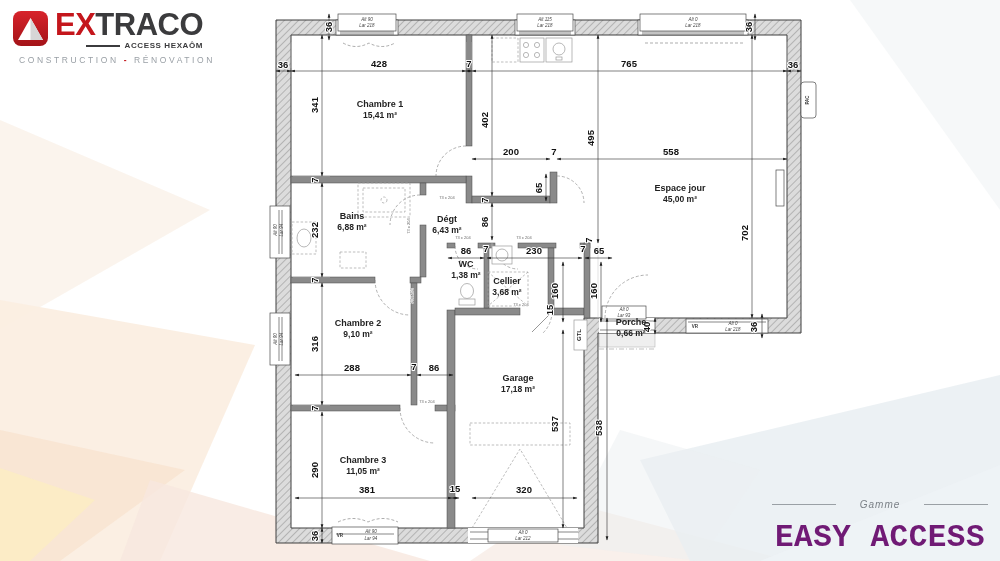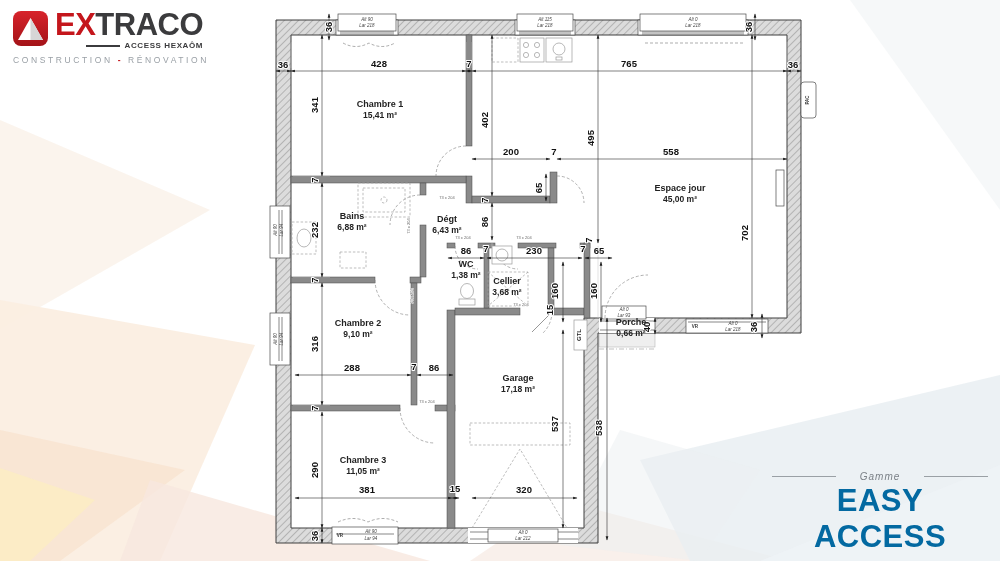--- a/index.html
+++ b/index.html
@@ -7,29 +7,29 @@
          font-family:"Liberation Sans",sans-serif;}
   .stage svg.plan{position:absolute;left:0;top:0;}
 
   
   .logo{position:absolute;left:12px;top:10px;display:flex;align-items:flex-start;gap:6px;justify-content:center;}
   .logo-word{font-size:31px;font-weight:800;letter-spacing:-.5px;line-height:30px;color:#3b3b3d;}
   .logo-word .red{color:#c4161c;}
   .logo-group{display:flex;align-items:center;justify-content:flex-end;gap:5px;margin-top:1px;}
   .logo-group .gline{width:34px;height:2px;background:#3b3b3d;}
   .logo-group .gtxt{font-size:8px;font-weight:700;letter-spacing:.6px;color:#3b3b3d;}
-  .tagline{position:absolute;left:13px;top:55px;font-size:8.5px;letter-spacing:2.6px;color:#9aa0a6;font-weight:500;}
+  .tagline{position:absolute;left:19px;top:55px;font-size:8.5px;letter-spacing:2.6px;color:#9aa0a6;font-weight:500;}
   .tagline .red{color:#c4161c;font-weight:700;}
 
   
   .gamme{position:absolute;right:12px;bottom:6px;width:216px;text-align:center;}
   .gamme-top{display:flex;align-items:center;gap:24px;}
   .gamme-top .gl{flex:1;height:1px;background:#9aa0a5;}
   .gamme-label{font-size:10px;font-style:italic;color:#7b8187;letter-spacing:1px;}
-  .gamme-name{font-size:31px;font-weight:800;color:#0369a1;letter-spacing:.5px;margin-top:1px;}
+  .gamme-name{font-size:31px;font-weight:800;color:#701a75;letter-spacing:.5px;margin-top:10px;font-family:Liberation Mono, monospace;}
 
   
   text{font-family:"Liberation Sans",sans-serif;}
   .dim{font-size:9.5px;font-weight:700;fill:#111;text-anchor:middle;
        paint-order:stroke;stroke:#ffffff;stroke-width:2px;stroke-linejoin:round;}
   .room-name{font-size:9px;font-weight:700;fill:#222;text-anchor:middle;}
   .room-area{font-size:8.5px;font-weight:700;fill:#222;text-anchor:middle;}
   .doorlbl{font-size:4px;fill:#6a6a6a;text-anchor:middle;paint-order:stroke;stroke:#fff;stroke-width:1px;}
   .winlbl{font-size:4.5px;font-style:italic;fill:#444;text-anchor:middle;}
   .tinyb{font-size:4.5px;font-weight:700;fill:#333;text-anchor:middle;}

